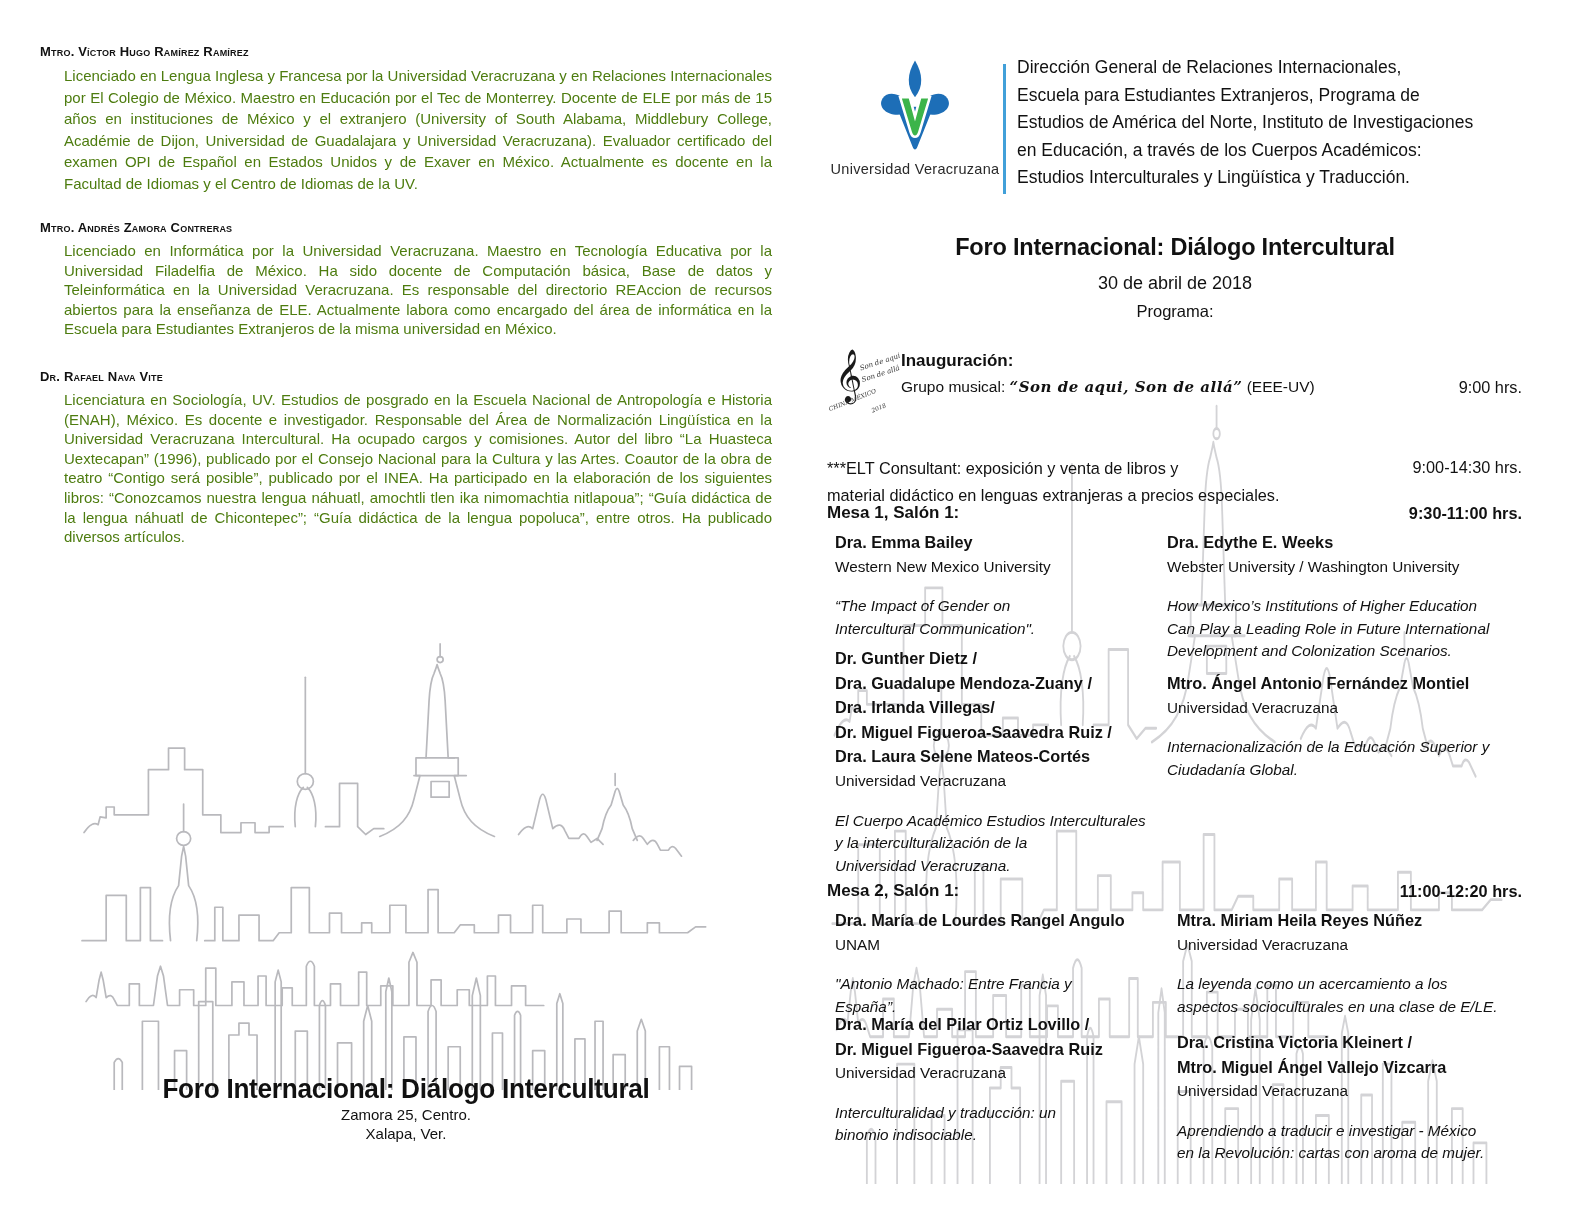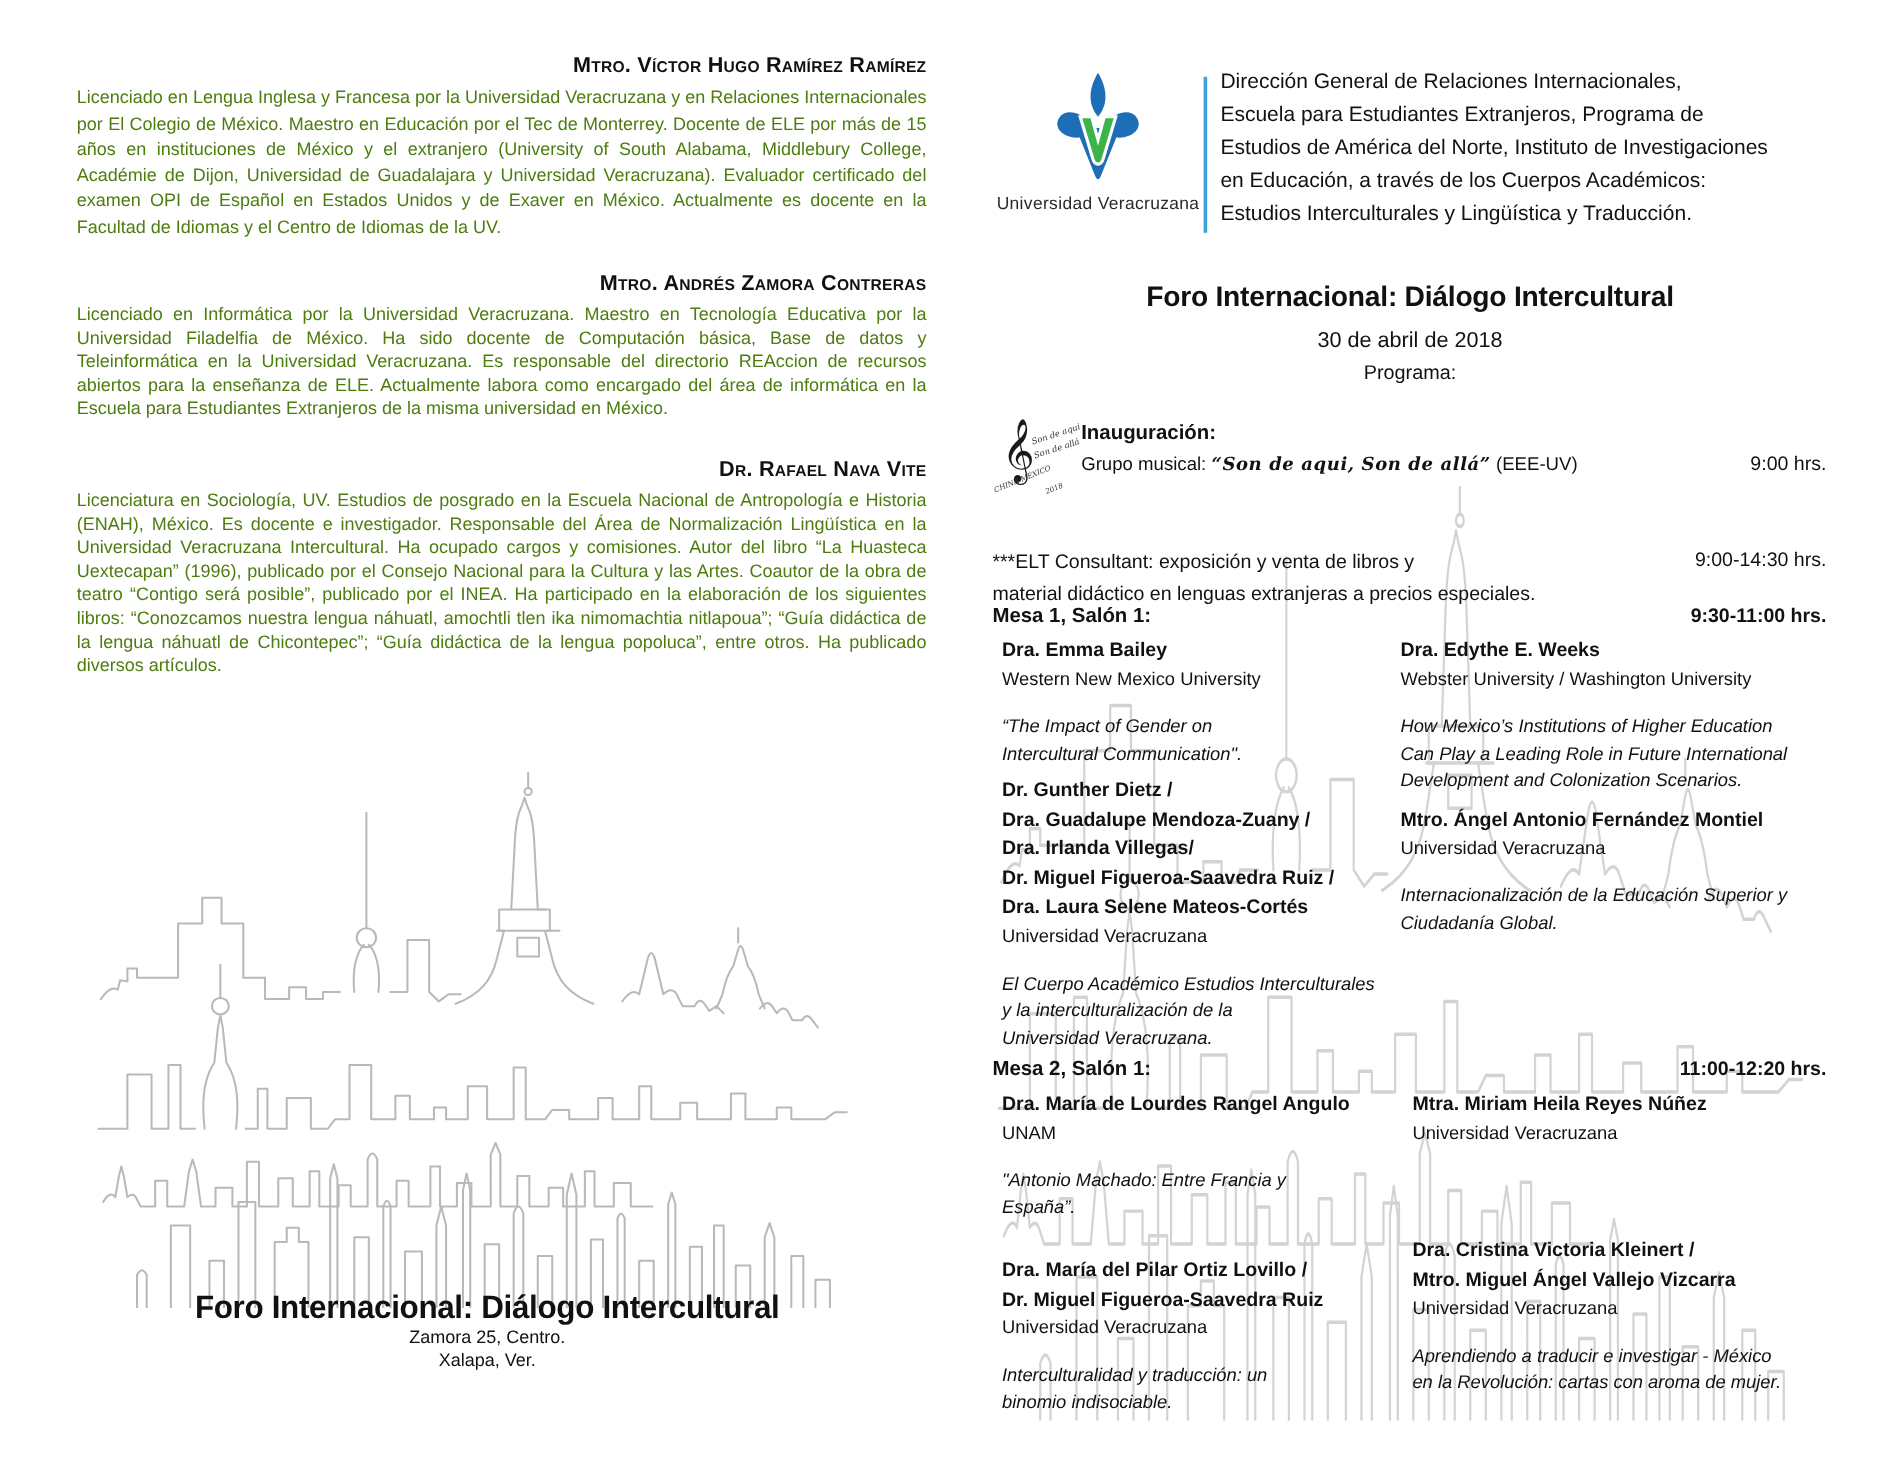--- a/index.html
+++ b/index.html
@@ -1,21 +1,21 @@
 <!DOCTYPE html>
 <html><head>
 <meta charset="utf-8">
 <style>
   html,body{margin:0;padding:0;background:#ffffff;}
   body{width:1584px;height:1224px;position:relative;overflow:hidden;
        font-family:"Liberation Sans",sans-serif;color:#111;}
   .abs{position:absolute;}
   
   .left-page{left:40px;top:0;width:732px;height:1224px;}
-  .bio-heading{font-weight:bold;font-variant:small-caps;font-size:18px;letter-spacing:.2px;margin:0 0 6px 0;text-align:right;}
+  .bio-heading{font-weight:bold;font-variant:small-caps;font-size:13px;letter-spacing:.2px;margin:0 0 6px 0;}
   .bio-text{font-size:15px;text-align:justify;margin:0 0 0 24px;color:#4d7c0f;}
   .lh1{line-height:21.5px;} .lh2{line-height:19.6px;}
   .footer-block{left:40px;top:1074px;width:732px;text-align:center;z-index:3;}
   .footer-title{font-weight:bold;font-size:27px;letter-spacing:-.3px;transform:scaleX(.97);transform-origin:center;}
   .footer-school{font-size:19.5px;margin-top:7px;}
   .footer-addr{font-size:15px;line-height:19px;}
   
   .right-page{left:825px;top:0;width:700px;height:1224px;}
   .rp{position:absolute;z-index:2;}
   .logo-wrap{left:0;top:58px;width:180px;text-align:center;}
@@ -202,23 +202,25 @@
 
   <div class="rp speaker" style="left:10px;top:908px">
     <div class="sp-name">Dra. María de Lourdes Rangel Angulo</div>
     <div class="sp-aff">UNAM</div>
     <div class="sp-title">"Antonio Machado: Entre Francia y
 España”.</div>
   </div>
   <div class="rp speaker" style="left:352px;top:908px;width:355px">
     <div class="sp-name">Mtra. Miriam Heila Reyes Núñez</div>
     <div class="sp-aff">Universidad Veracruzana</div>
-  </div>
-
-  <div class="rp speaker" style="left:10px;top:1046px">
+    <div class="sp-title">La leyenda como un acercamiento a los
+aspectos socioculturales en una clase de E/LE.</div>
+  </div>
+
+  <div class="rp speaker" style="left:10px;top:1012px">
     <div class="sp-name">Dra. María del Pilar Ortiz Lovillo /
 Dr. Miguel Figueroa-Saavedra Ruiz</div>
     <div class="sp-aff">Universidad Veracruzana</div>
     <div class="sp-title">Interculturalidad y traducción: un
 binomio indisociable.</div>
   </div>
   <div class="rp speaker" style="left:352px;top:1030px;width:360px">
     <div class="sp-name">Dra. Cristina Victoria Kleinert /
 Mtro. Miguel Ángel Vallejo Vizcarra</div>
     <div class="sp-aff">Universidad Veracruzana</div>

